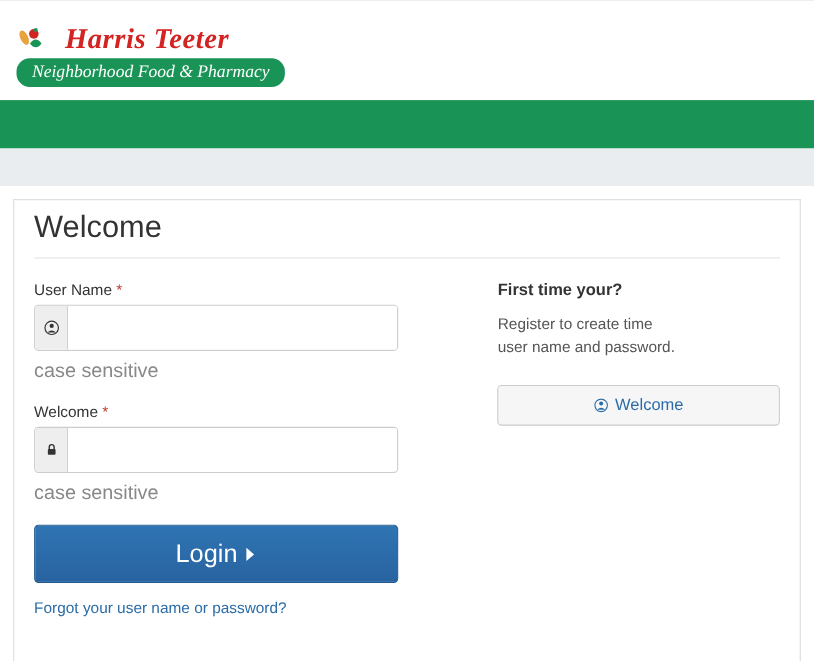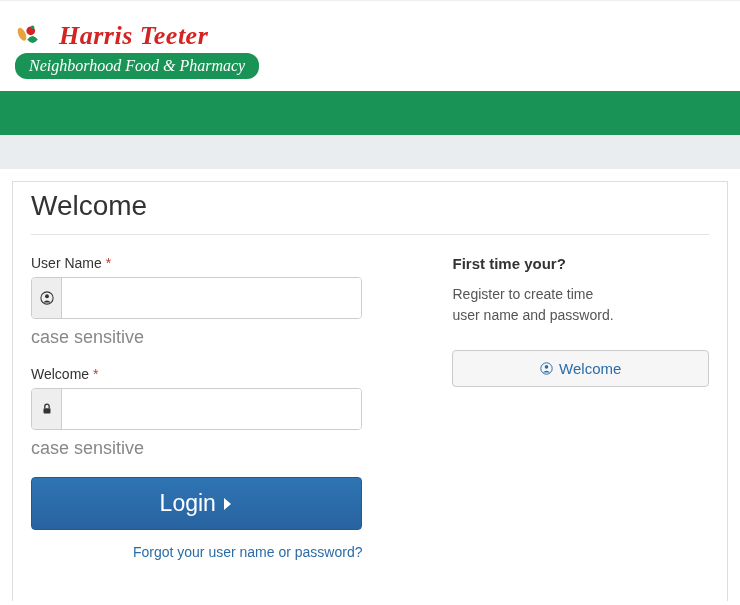--- a/index.html
+++ b/index.html
@@ -108,21 +108,21 @@
       padding: 12px 0;
       cursor: pointer;
       display: flex;
       align-items: center;
       justify-content: center;
       gap: 6px;
     }
     .login-btn svg { width: 12px; height: 14px; fill: #fff; }
     .forgot-link {
       display: block;
-      text-align: right;
+      text-align: left;
       margin-top: 14px;
       color: #2b6ca8;
       font-size: 14px;
       text-decoration: none;
     }
     .side-heading {
       font-size: 15px;
       font-weight: bold;
       color: #333;
       margin-bottom: 12px;

